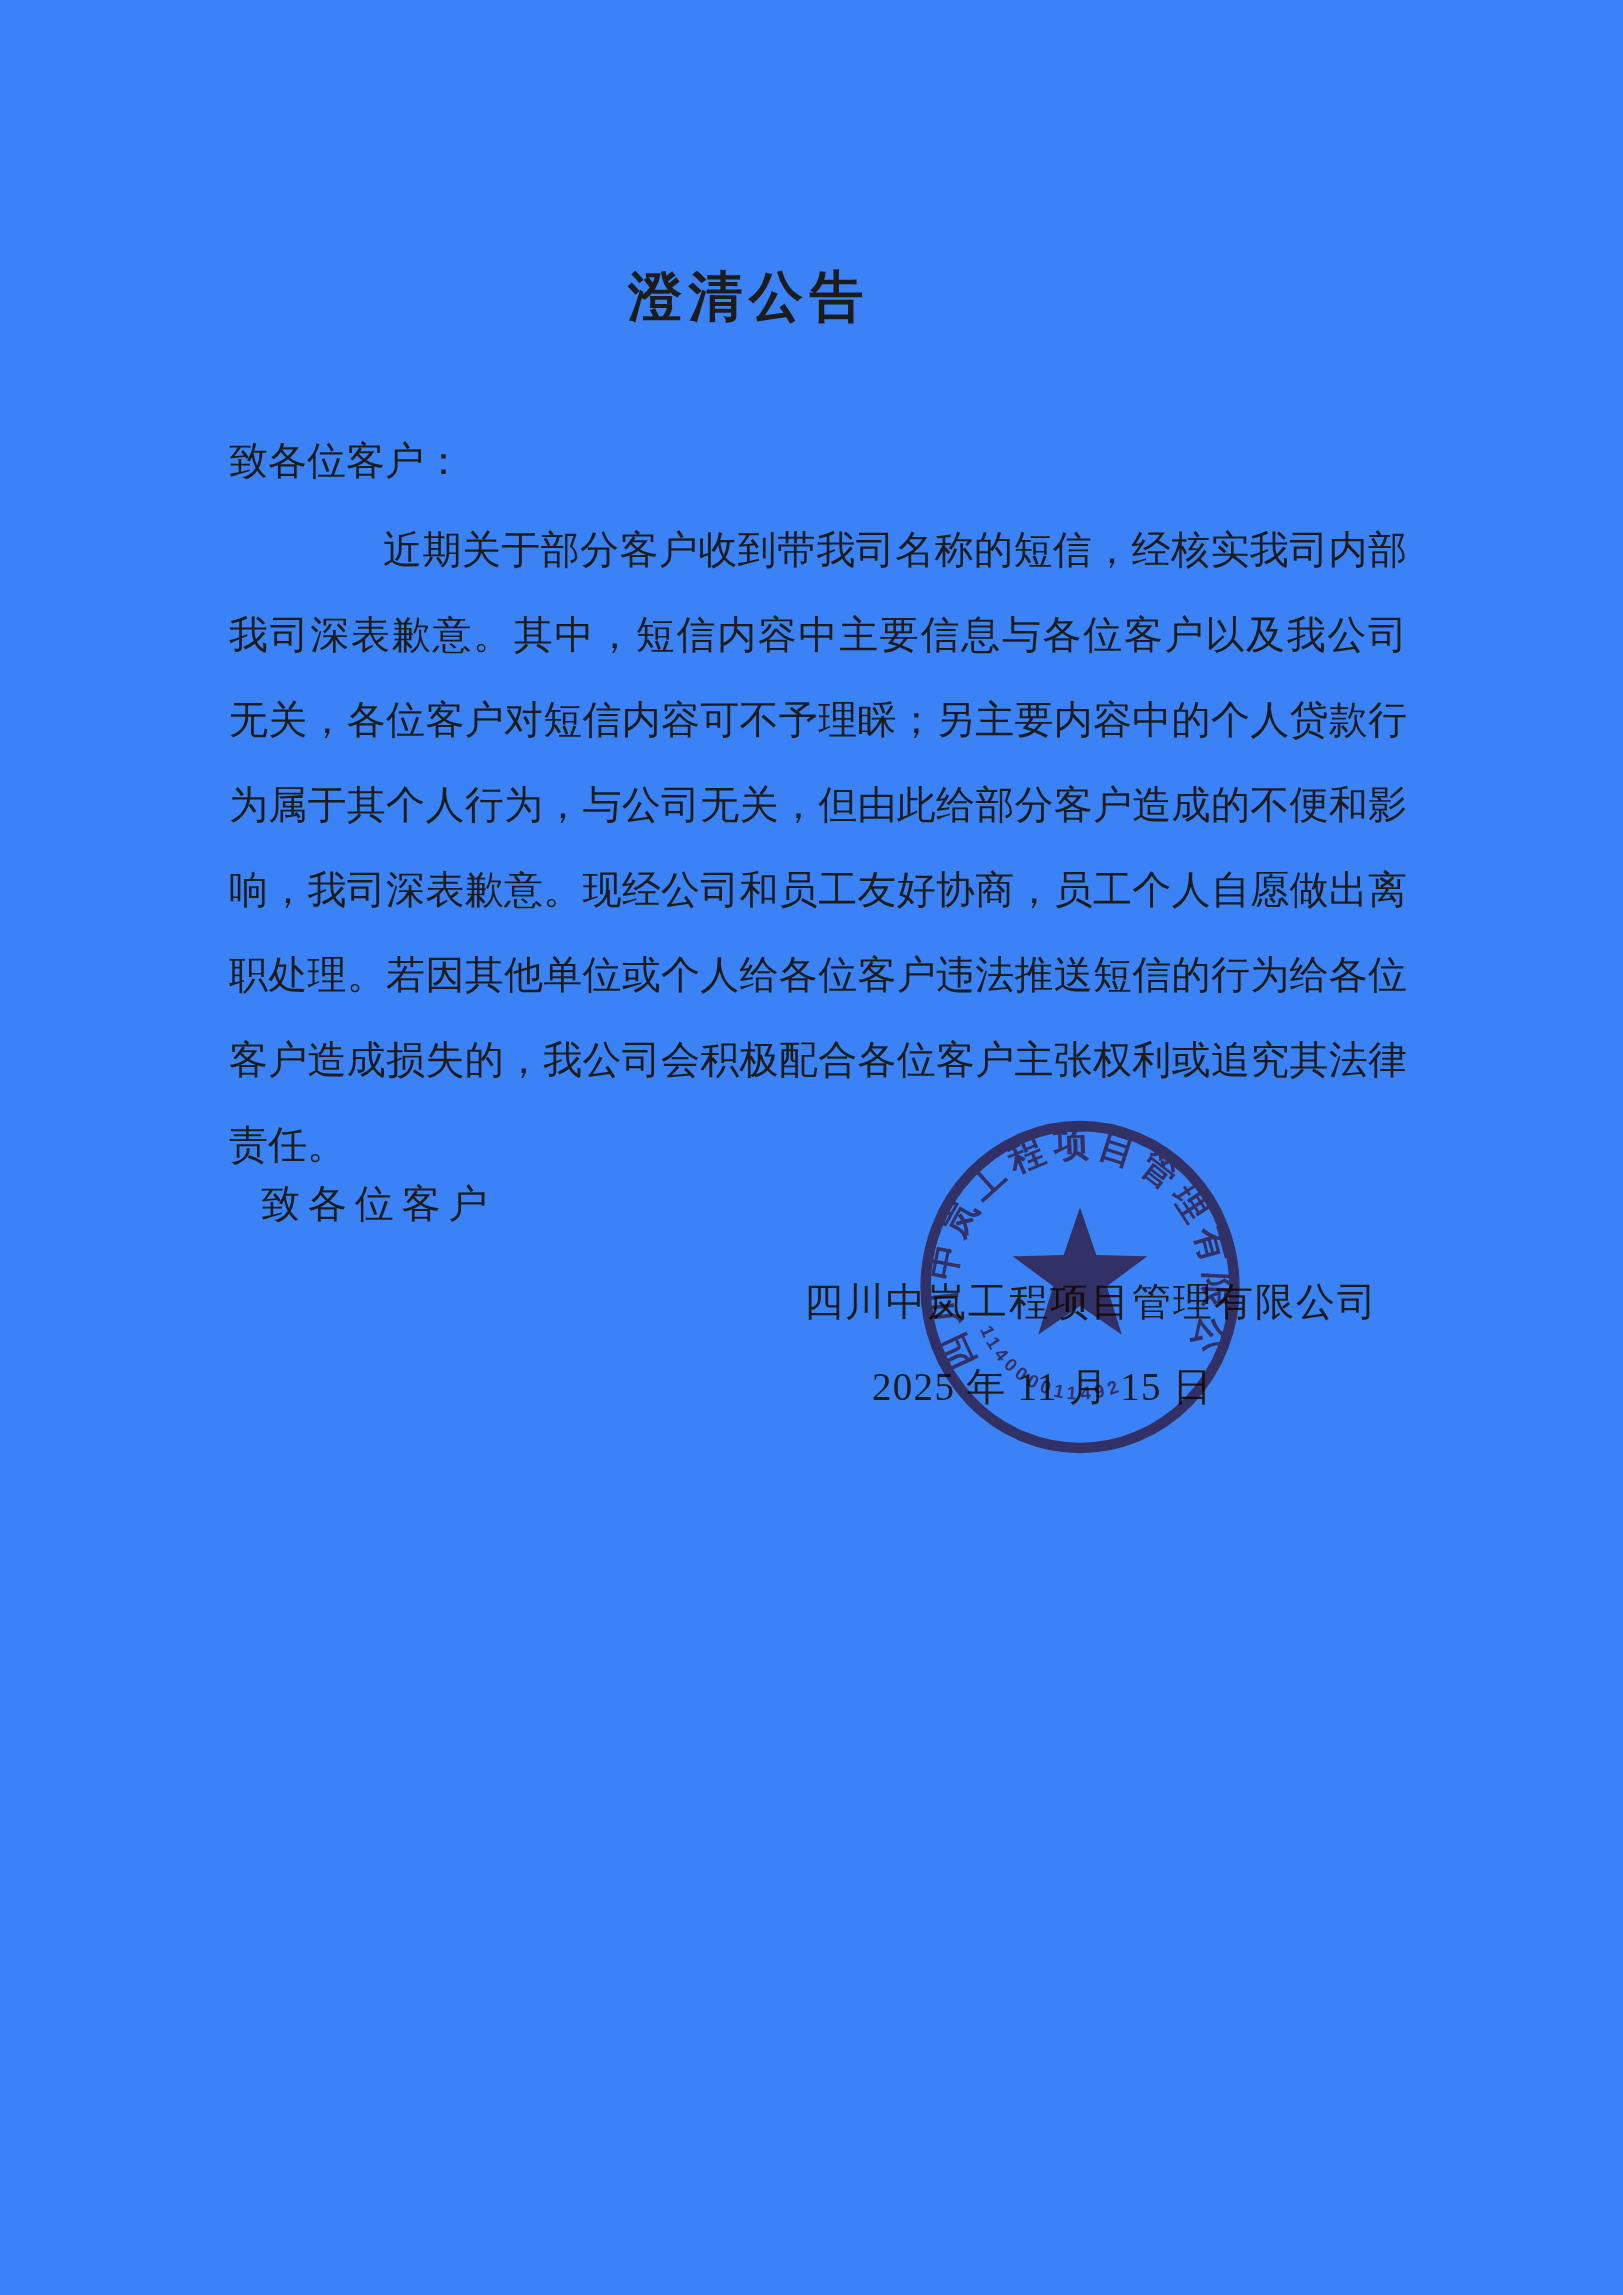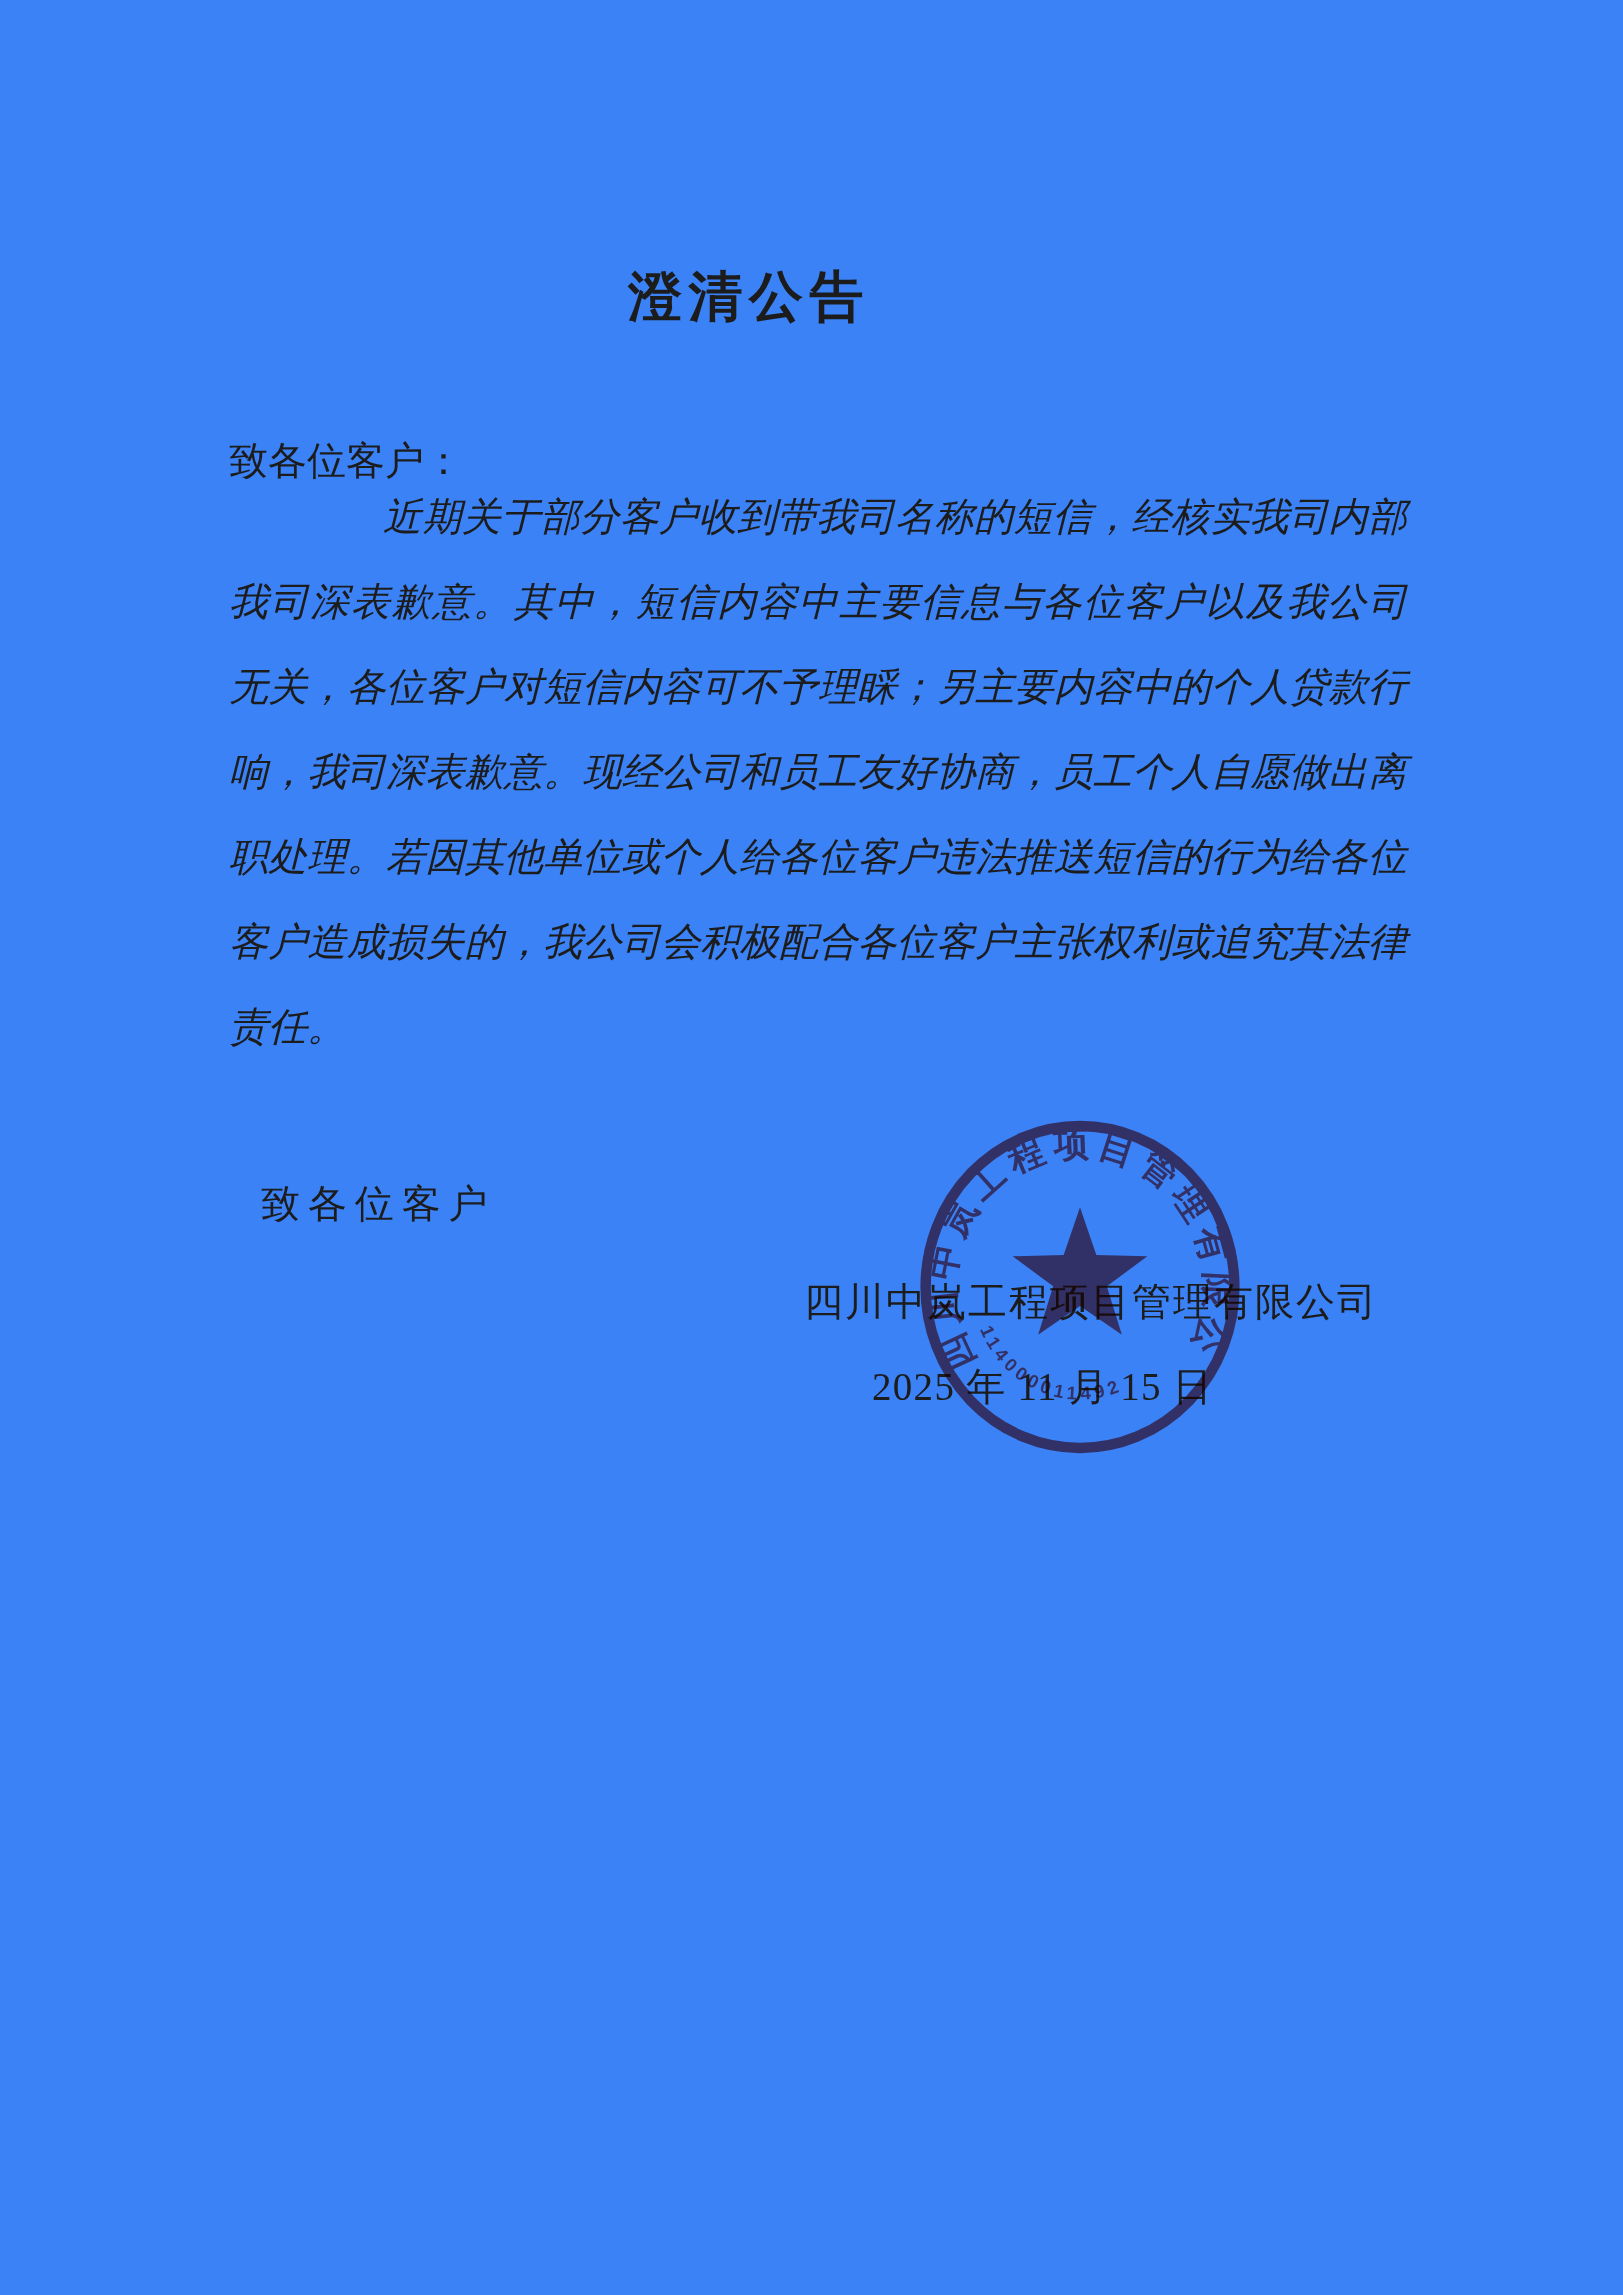--- a/index.html
+++ b/index.html
@@ -30,25 +30,24 @@
     position: absolute;
     top: 406px;
     left: 229px;
     font-size: 39px;
     line-height: 45px;
     white-space: nowrap;
     margin-top: 32px;
   }
   .paragraph {
     position: absolute;
-    top: 474px;
+    top: 507px;
     left: 229px;
     width: 1178px;
     font-size: 39px;
-    font-style: italic;
   }
   .body-line {
     height: 85px;
     line-height: 85px;
     text-align: justify;
     text-align-last: justify;
   }
   .body-line.first {
     text-indent: 154px;
   }
@@ -112,20 +111,21 @@
 <div class="page">
 
   <div class="doc-title">澄清公告</div>
 
   <div class="salutation">致各位客户：</div>
 
   <div class="paragraph">
     <div class="body-line first">近期关于部分客户收到带我司名称的短信，经核实我司内部</div>
     <div class="body-line">我司深表歉意。其中，短信内容中主要信息与各位客户以及我公司</div>
     <div class="body-line">无关，各位客户对短信内容可不予理睬；另主要内容中的个人贷款行</div>
+    <div class="body-line">为属于其个人行为，与公司无关，但由此给部分客户造成的不便和影</div>
     <div class="body-line">响，我司深表歉意。现经公司和员工友好协商，员工个人自愿做出离</div>
     <div class="body-line">职处理。若因其他单位或个人给各位客户违法推送短信的行为给各位</div>
     <div class="body-line">客户造成损失的，我公司会积极配合各位客户主张权利或追究其法律</div>
     <div class="body-line last">责任。</div>
   </div>
 
   <div class="closing">致各位客户</div>
 
   <div class="company-line">四川中岚工程项目管理有限公司</div>
 

